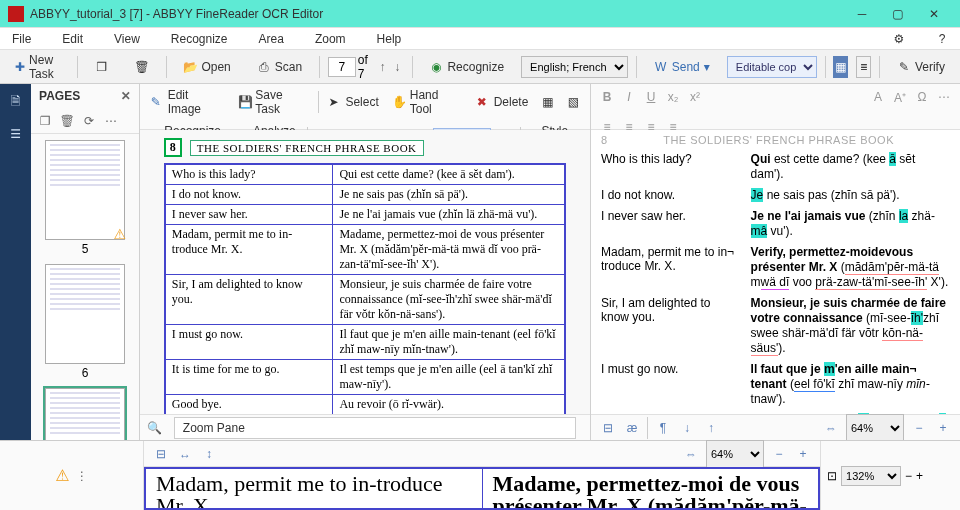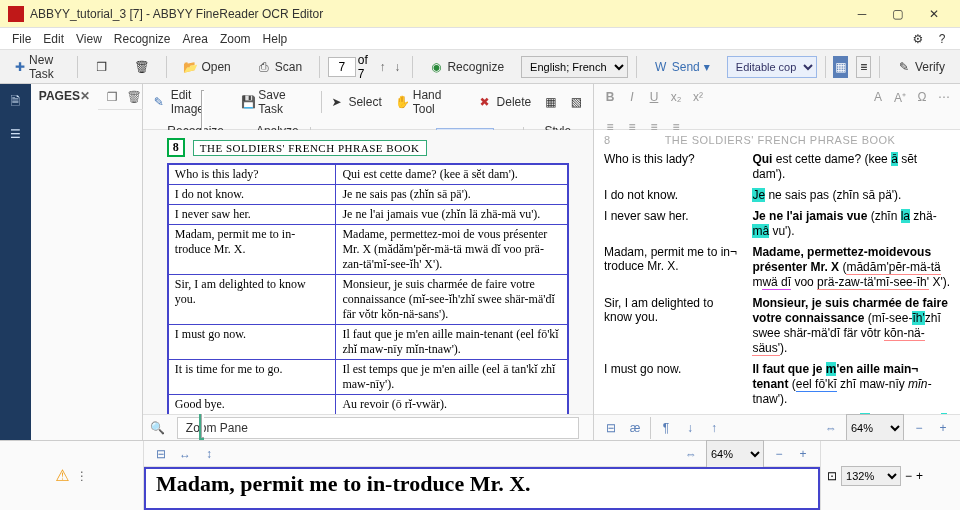--- a/index.html
+++ b/index.html
@@ -1,39 +1,39 @@
 <!DOCTYPE html>
 <html><head>
 <meta charset="utf-8">
 <style>
 * { margin: 0; padding: 0; box-sizing: border-box; font-family: "Segoe UI", sans-serif; font-size: 12px; }
 body { width: 960px; height: 510px; background: #fff; overflow: hidden; display: flex; flex-direction: column; }
-.titlebar { height: 28px; background: #fef9c3; display: flex; align-items: center; padding: 0 8px; border-bottom: 1px solid #e0e0e0; }
+.titlebar { height: 28px; background: #5eead4; display: flex; align-items: center; padding: 0 8px; border-bottom: 1px solid #e0e0e0; }
 .titlebar .app-icon { width: 16px; height: 16px; background: #c01818; margin-right: 6px; }
 .titlebar .title { flex: 1; color: #333; }
 .titlebar .win-btn { width: 36px; height: 28px; display: flex; align-items: center; justify-content: center; color: #333; cursor: pointer; }
-.menubar { height: 22px; background: #fff; display: flex; align-items: center; padding: 0 6px; gap: 0; border-bottom: 1px solid #e0e0e0; }
+.menubar { height: 22px; background: #fff; display: flex; align-items: center; padding: 0 6px; gap: 19px; border-bottom: 1px solid #e0e0e0; }
 .menubar .mi { padding: 2px 6px; color: #333; cursor: pointer; }
 .menubar .spacer { flex: 1; }
 .menubar .gear, .menubar .help { width: 24px; text-align: center; color: #333; cursor: pointer; }
 .toolbar { height: 34px; background: #f2f2f2; display: flex; align-items: center; padding: 0 6px; gap: 8px; border-bottom: 1px solid #d0d0d0; }
 .tb-btn { display: flex; align-items: center; gap: 4px; padding: 3px 8px; border: 1px solid transparent; border-radius: 2px; cursor: pointer; color: #333; }
 .tb-btn .ic { width: 14px; height: 14px; display: inline-flex; align-items: center; justify-content: center; }
 .tb-sep { width: 1px; height: 22px; background: #ccc; }
 .page-nav { display: flex; align-items: center; gap: 2px; }
 .page-nav input { width: 28px; height: 20px; border: 1px solid #bbb; text-align: center; }
 .page-nav .arr { width: 16px; text-align: center; cursor: pointer; color: #666; }
 .lang-sel { width: 110px; height: 22px; border: 1px solid #bbb; font-size: 11px; padding: 0 4px; }
 .copy-sel { width: 90px; height: 22px; border: 1px solid #9bb8e8; background: #eaf0fb; font-size: 11px; padding: 0 4px; color: #336; }
 .togg { width: 22px; height: 22px; border: 1px solid #bbb; display: flex; align-items: center; justify-content: center; cursor: pointer; }
 .togg.act { background: #5a7fb8; color: #fff; border-color: #5a7fb8; }
 .workspace { flex: 1; display: flex; overflow: hidden; }
 .sidebar { width: 32px; background: #1e3a5f; display: flex; flex-direction: column; align-items: center; padding-top: 6px; gap: 8px; }
 .sidebar .sbi { width: 24px; height: 24px; display: flex; align-items: center; justify-content: center; color: #cfe0f5; cursor: pointer; }
-.pages-panel { width: 112px; background: #fafafa; border-right: 1px solid #d0d0d0; display: flex; flex-direction: row; }
+.pages-panel { width: 112px; background: #fafafa; border-right: 1px solid #d0d0d0; display: flex; flex-direction: column; }
 .pp-head { height: 24px; display: flex; align-items: center; padding: 0 8px; color: #333; font-weight: 600; }
 .pp-head .close { margin-left: auto; cursor: pointer; color: #666; }
 .pp-tools { height: 26px; display: flex; align-items: center; gap: 6px; padding: 0 6px; border-bottom: 1px solid #e0e0e0; }
 .pp-tools .t { width: 16px; height: 16px; color: #666; cursor: pointer; display: flex; align-items: center; justify-content: center; }
 .thumbs { flex: 1; overflow-y: auto; padding: 6px; }
 .thumb { width: 86px; margin: 0 auto 8px; text-align: center; position: relative; }
 .thumb .img { width: 80px; height: 100px; background: #fff; border: 1px solid #aaa; margin: 0 auto 2px; position: relative; overflow: hidden; }
 .thumb.sel .img { outline: 2px solid #4a8; }
 .thumb .img .ln { height: 2px; background: #dde; margin: 3px 4px; }
 .thumb .warn { position: absolute; bottom: 14px; right: 2px; color: #f0a020; font-size: 14px; }
@@ -361,21 +361,21 @@
       <div class="rrow">
           <div class="l">I do not know.</div>
           <div class="r"><span class="hl">Je</span> ne sais pas (zhĭn sā pä').</div>
         </div>
       <div class="rrow">
           <div class="l">I never saw her.</div>
           <div class="r"><b>Je ne l'ai jamais vue</b> (zhĭn <span class="hl">la</span> zhä-<span class="hl">mâ</span> vu').</div>
         </div>
       <div class="rrow">
           <div class="l">Madam, permit me to in¬<br>troduce Mr. X.</div>
-          <div class="r"><b>Madame, permettez-moidevous présenter Mr. X</b> (<span style="border-bottom:1px solid #f88">mădăm'pĕr-mä-tä</span> m<span style="border-bottom:1px solid #d946ef">wä dĭ</span> voo <span style="border-bottom:1px solid #f88">prä-zaw-tä'mĭ-see-ĭh'</span> X').</div>
+          <div class="r"><b>Verify, permettez-moidevous présenter Mr. X</b> (<span style="border-bottom:1px solid #f88">mădăm'pĕr-mä-tä</span> m<span style="border-bottom:1px solid #d946ef">wä dĭ</span> voo <span style="border-bottom:1px solid #f88">prä-zaw-tä'mĭ-see-ĭh'</span> X').</div>
         </div>
       <div class="rrow">
           <div class="l">Sir, I am delighted to know you.</div>
           <div class="r"><b>Monsieur, je suis charmée de faire votre connaissance</b> (mĭ-see-<span class="hl">ĭh'</span>zhĭ swee shär-mä'dĭ fär vŏtr <span style="border-bottom:1px solid #f88">kŏn-nä-säus'</span>).</div>
         </div>
       <div class="rrow">
           <div class="l">I must go now.</div>
           <div class="r"><b>Il faut que je <span class="hl">m</span>'en aille main¬ tenant</b> (<span style="border-bottom:1px solid #3b82f6">eel fō'kĭ</span> zhĭ maw-nīy <i>mĭn-</i>tnaw').</div>
         </div>
       <div class="rrow">
@@ -411,20 +411,21 @@
       <span class="sic">↔</span>
       <span class="sic">↕</span>
       <div style="flex:1"></div>
       <span class="sic">⇔</span>
       <select><option>64%</option></select>
       <span class="sic">−</span>
       <span class="sic">+</span>
     </div>
     <div class="mag">
       <div class="mcell">Madam, permit me to in-troduce Mr. X.</div>
+      <div class="mcell">Madame, permettez-moi de vous présenter Mr. X (mădăm'pĕr-mä-</div>
     </div>
   </div>
   <div class="bot-status">
     <span class="sic">⊡</span>
     <select><option>132%</option></select>
     <span class="sic">−</span>
     <span class="sic">+</span>
   </div>
 </div>
 

